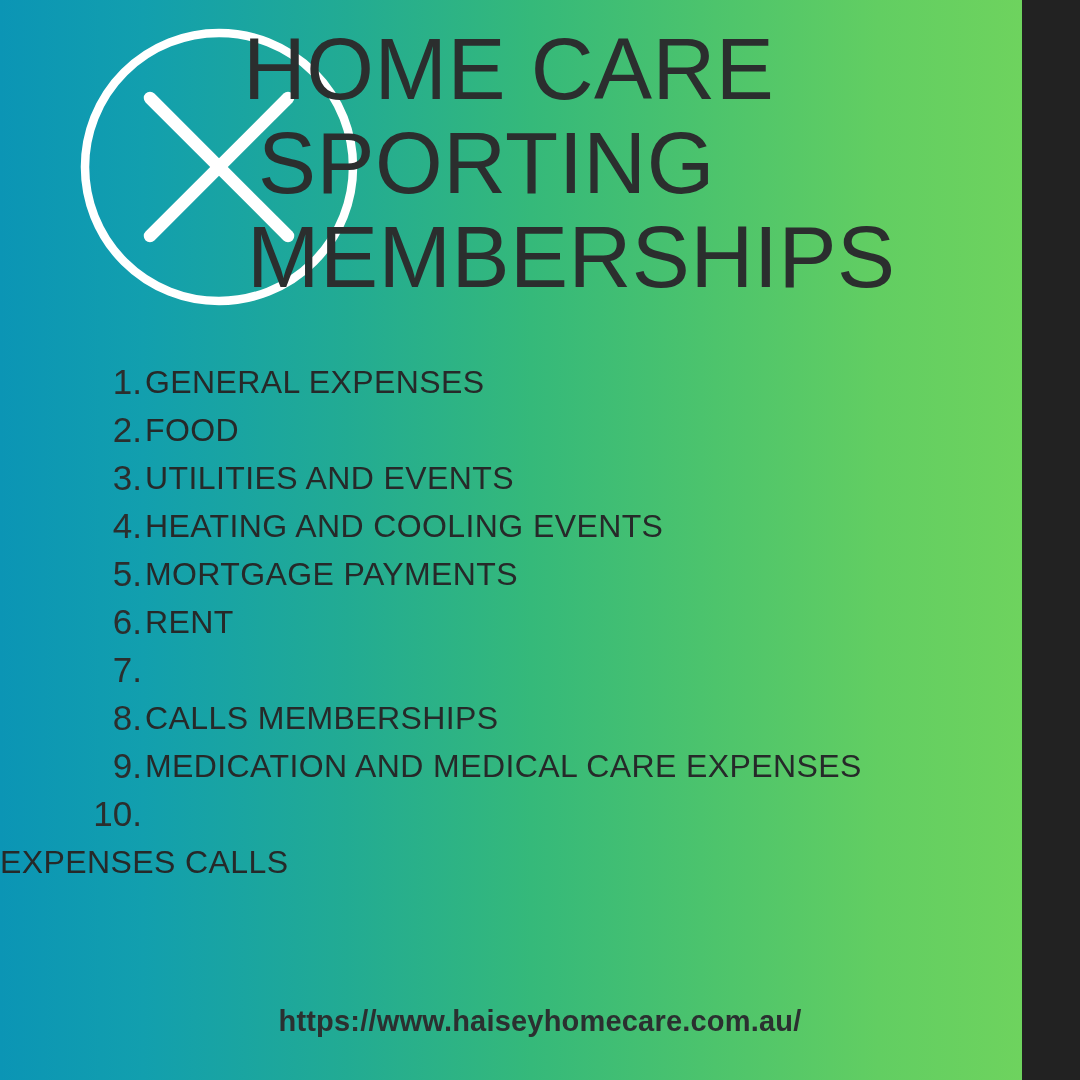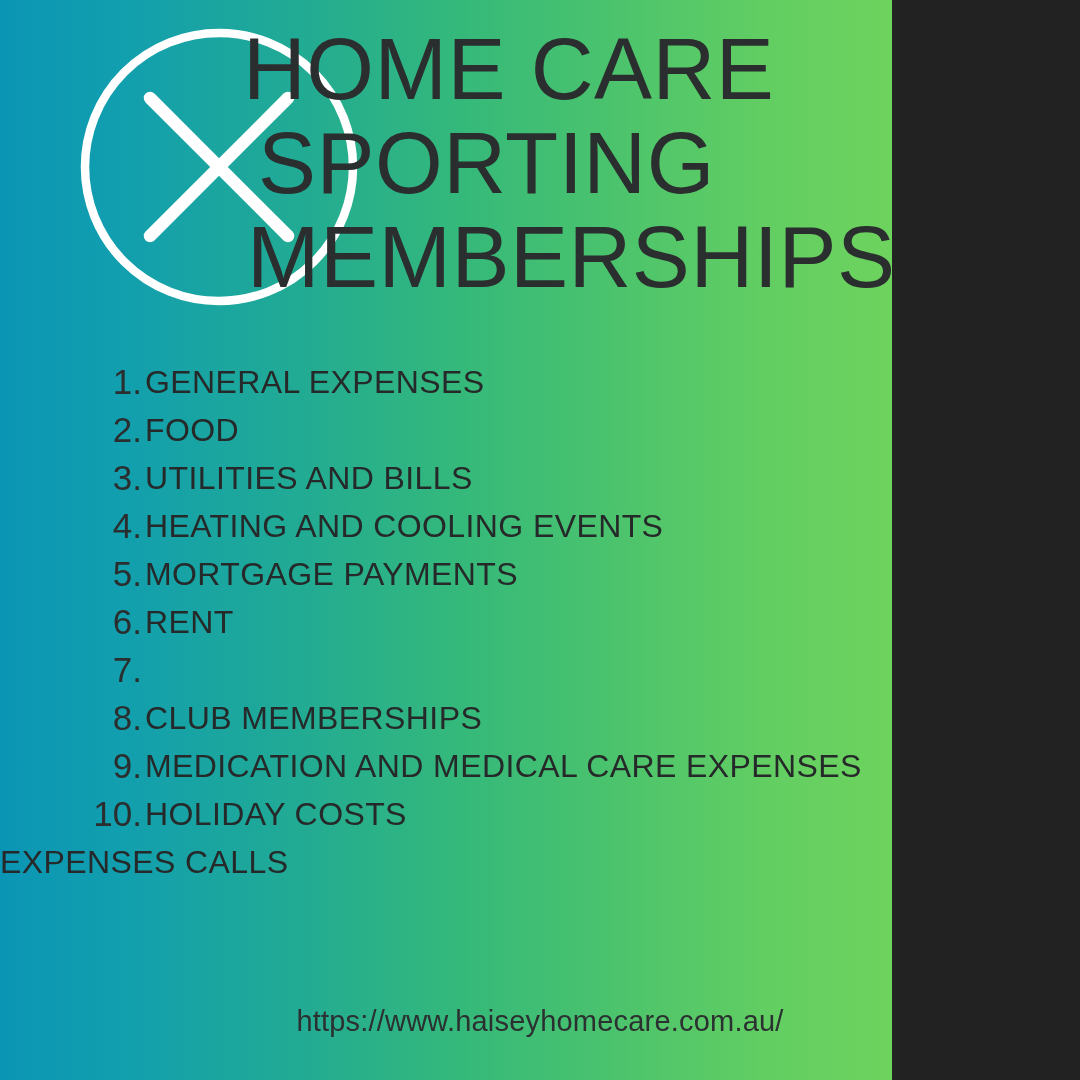--- a/index.html
+++ b/index.html
@@ -2,21 +2,21 @@
 <html><head>
 <meta charset="utf-8">
 <style>
   html, body {
     margin: 0;
     padding: 0;
     background: #222;
   }
   #poster {
     position: relative;
-    width: 892px;
+    width: 1022px;
     height: 1080px;
     overflow: hidden;
     background: linear-gradient(90deg, #0b95b5 0%, #129fae 14%, #22ab93 34%, #35b97a 52%, #4dc46c 70%, #62ce62 86%, #6ed35e 100%);
     font-family: "Liberation Sans", sans-serif;
     color: #2b2e2e;
     -webkit-font-smoothing: antialiased;
   }
 
   
   #badge-icon {
@@ -84,21 +84,21 @@
   }
 
   
   #footer-url {
     position: absolute;
     left: 0;
     bottom: 42px;
     width: 1080px;
     text-align: center;
     font-size: 29px;
-    font-weight: 400;
+    font-weight: 700;
     letter-spacing: 0.2px;
     color: #2b3030;
     z-index: 3;
   }
 </style>
 </head>
 <body>
 
 <div id="poster">
 
@@ -118,48 +118,47 @@
       <div class="list-row">
         <div class="list-num">1.</div>
         <div class="list-text">GENERAL EXPENSES</div>
       </div>
       <div class="list-row">
         <div class="list-num">2.</div>
         <div class="list-text">FOOD</div>
       </div>
       <div class="list-row">
         <div class="list-num">3.</div>
-        <div class="list-text">UTILITIES AND BILLS</div>
+        <div class="list-text">UTILITIES AND EVENTS</div>
       </div>
       <div class="list-row">
         <div class="list-num">4.</div>
         <div class="list-text">HEATING AND COOLING EVENTS</div>
       </div>
       <div class="list-row">
         <div class="list-num">5.</div>
         <div class="list-text">MORTGAGE PAYMENTS</div>
       </div>
       <div class="list-row">
         <div class="list-num">6.</div>
         <div class="list-text">RENT</div>
       </div>
       <div class="list-row">
         <div class="list-num">7.</div>
       </div>
       <div class="list-row">
         <div class="list-num">8.</div>
-        <div class="list-text">CLUB MEMBERSHIPS</div>
+        <div class="list-text">CALLS MEMBERSHIPS</div>
       </div>
       <div class="list-row">
         <div class="list-num">9.</div>
         <div class="list-text">MEDICATION AND MEDICAL CARE EXPENSES</div>
       </div>
       <div class="list-row">
         <div class="list-num">10.</div>
-        <div class="list-text">HOLIDAY COSTS</div>
       </div>
       <div class="list-row">
         <div class="list-text">EXPENSES CALLS</div>
       </div>
     </div>
 
   <div id="footer-url">https://www.haiseyhomecare.com.au/</div>
 
 </div>
 

